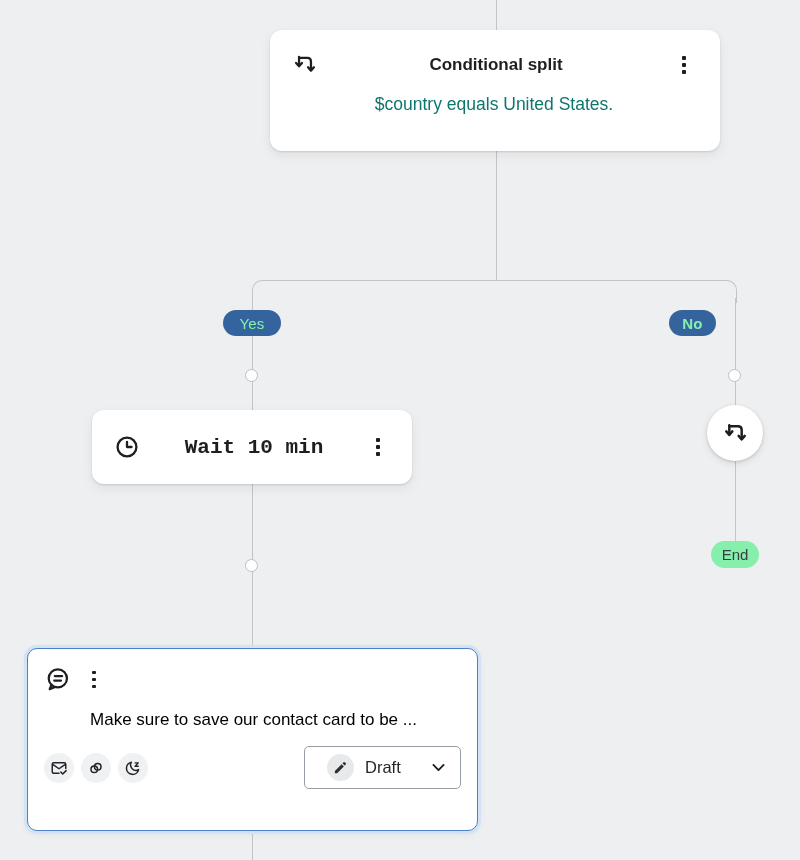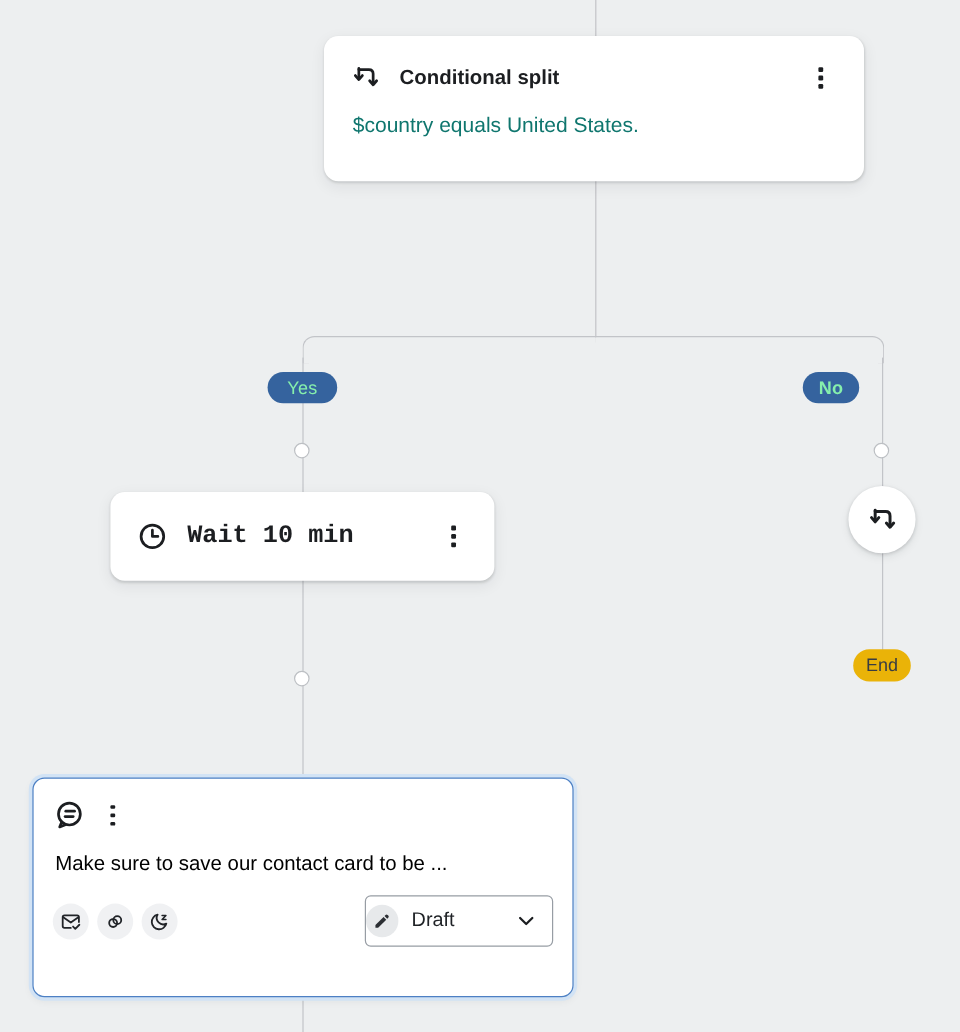--- a/index.html
+++ b/index.html
@@ -5,20 +5,21 @@
   html,body{margin:0;padding:0;}
   body{
     font-family:"Liberation Sans","DejaVu Sans",sans-serif;
     background:#edeff0;
   }
   .canvas{
     position:relative;
     width:800px;height:860px;
     background:#edeff0;
     overflow:hidden;
+    text-align:center;
   }
 
   
   .vline{position:absolute;width:1.5px;background:#c2c4c8;z-index:0;}
   .line-top{left:495.5px;top:0;height:31px;}
   .line-center{left:495.5px;top:149px;height:132px;}
   .line-left{left:251.5px;top:298px;height:562px;}
   .line-right{left:734.5px;top:298px;height:258px;}
   .elbow{position:absolute;z-index:0;border:0 solid #c2c4c8;}
   .elbow-left{
@@ -45,21 +46,21 @@
   .pill{
     position:absolute;z-index:4;height:26px;border-radius:13px;
     background:#35639e;color:#86efac;font-size:15px;
     display:flex;align-items:center;justify-content:center;
     letter-spacing:.2px;
   }
   .pill-yes{left:223px;top:310px;width:58px;}
   .pill-no{left:669px;top:310px;width:47px;font-weight:bold;}
   .pill-end{
     position:absolute;z-index:4;left:711px;top:541px;width:48px;height:27px;
-    border-radius:13.5px;background:#eab308;color:#393d43;font-size:15px;
+    border-radius:13.5px;background:#86efac;color:#393d43;font-size:15px;
     display:flex;align-items:center;justify-content:center;
   }
 
   
   .card{
     position:absolute;z-index:2;background:#fff;border-radius:12px;
     box-shadow:0 1px 2px rgba(30,33,38,.14),0 4px 12px rgba(30,33,38,.07);
     cursor:pointer;box-sizing:border-box;
   }
   .card-header{display:flex;align-items:center;gap:15px;}
@@ -92,21 +93,21 @@
     white-space:nowrap;overflow:hidden;
   }
   .sms-footer{margin-top:16px;display:flex;align-items:center;}
   .chip{
     width:30px;height:30px;border-radius:50%;background:#f0f1f3;
     display:flex;align-items:center;justify-content:center;margin-right:7px;
   }
   .status-select{
     margin-left:auto;width:157px;height:43px;box-sizing:border-box;
     border:1.5px solid #979da4;border-radius:5px;background:#fff;
-    display:flex;align-items:center;padding:0 13px 0 0;cursor:pointer;
+    display:flex;align-items:center;padding:0 13px 0 22px;cursor:pointer;
   }
   .status-badge{
     width:27px;height:27px;border-radius:50%;background:#e7e9eb;
     display:flex;align-items:center;justify-content:center;flex:0 0 auto;
   }
   .status-label{margin-left:11px;font-size:16.5px;color:#1f2226;}
   .status-chevron{margin-left:auto;display:flex;align-items:center;}
 
   
   .kebab{

